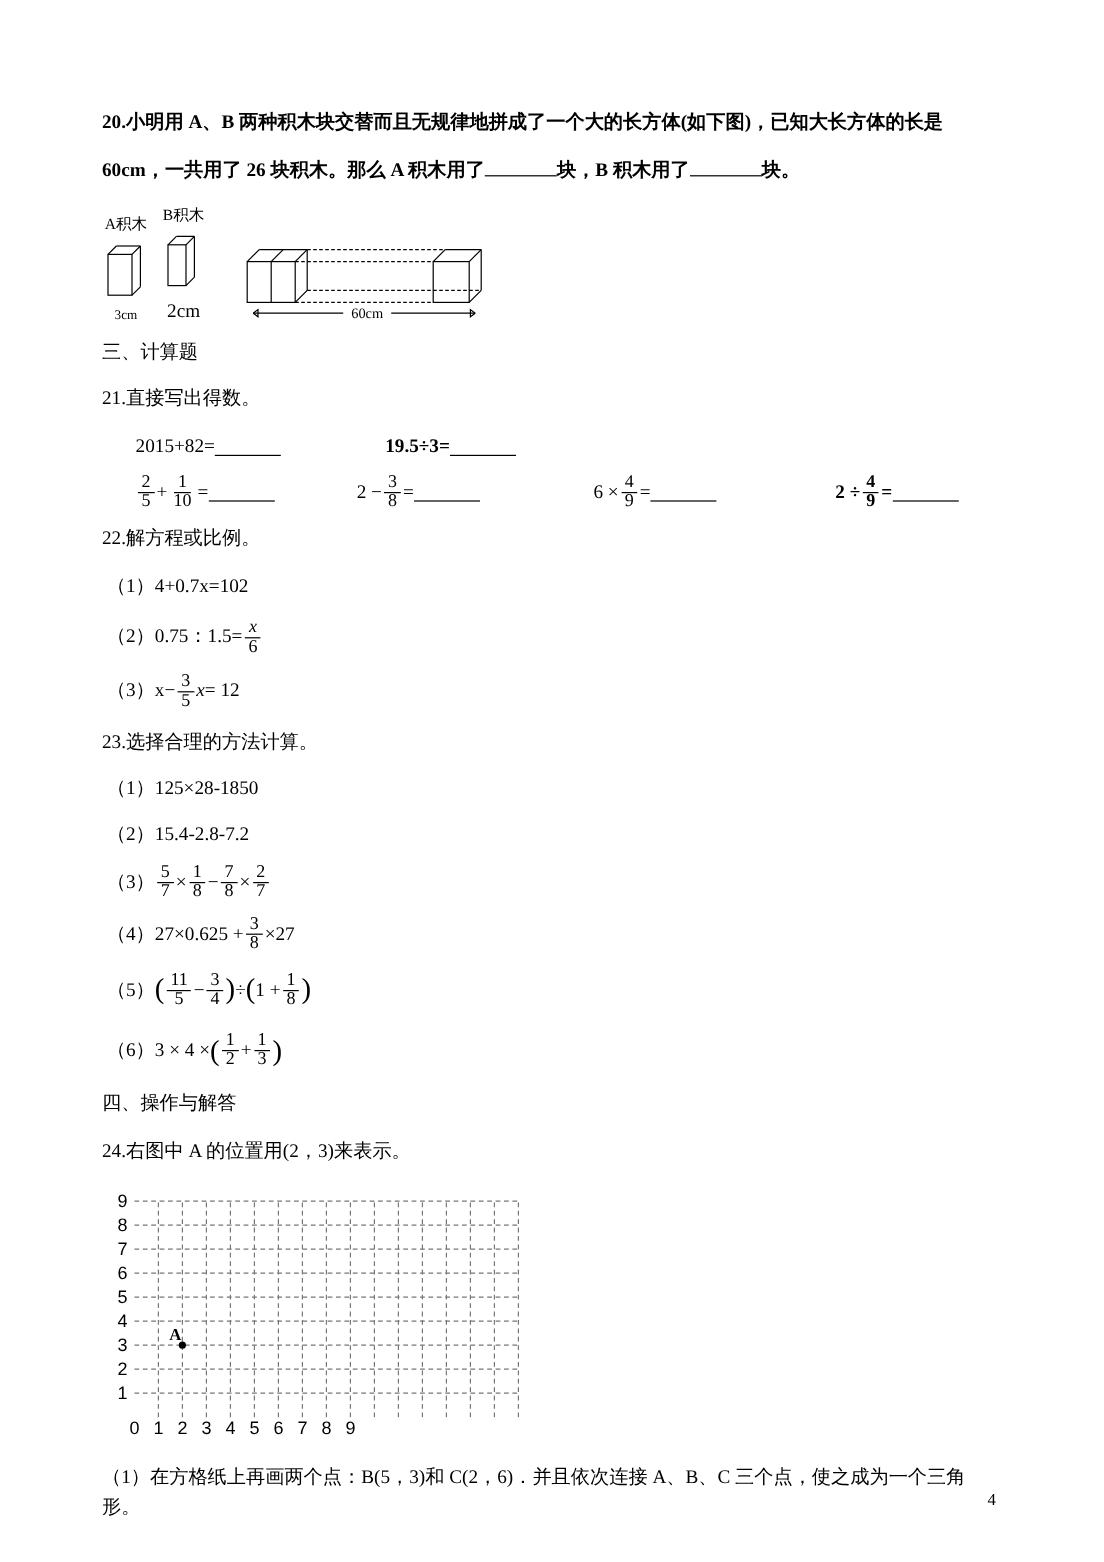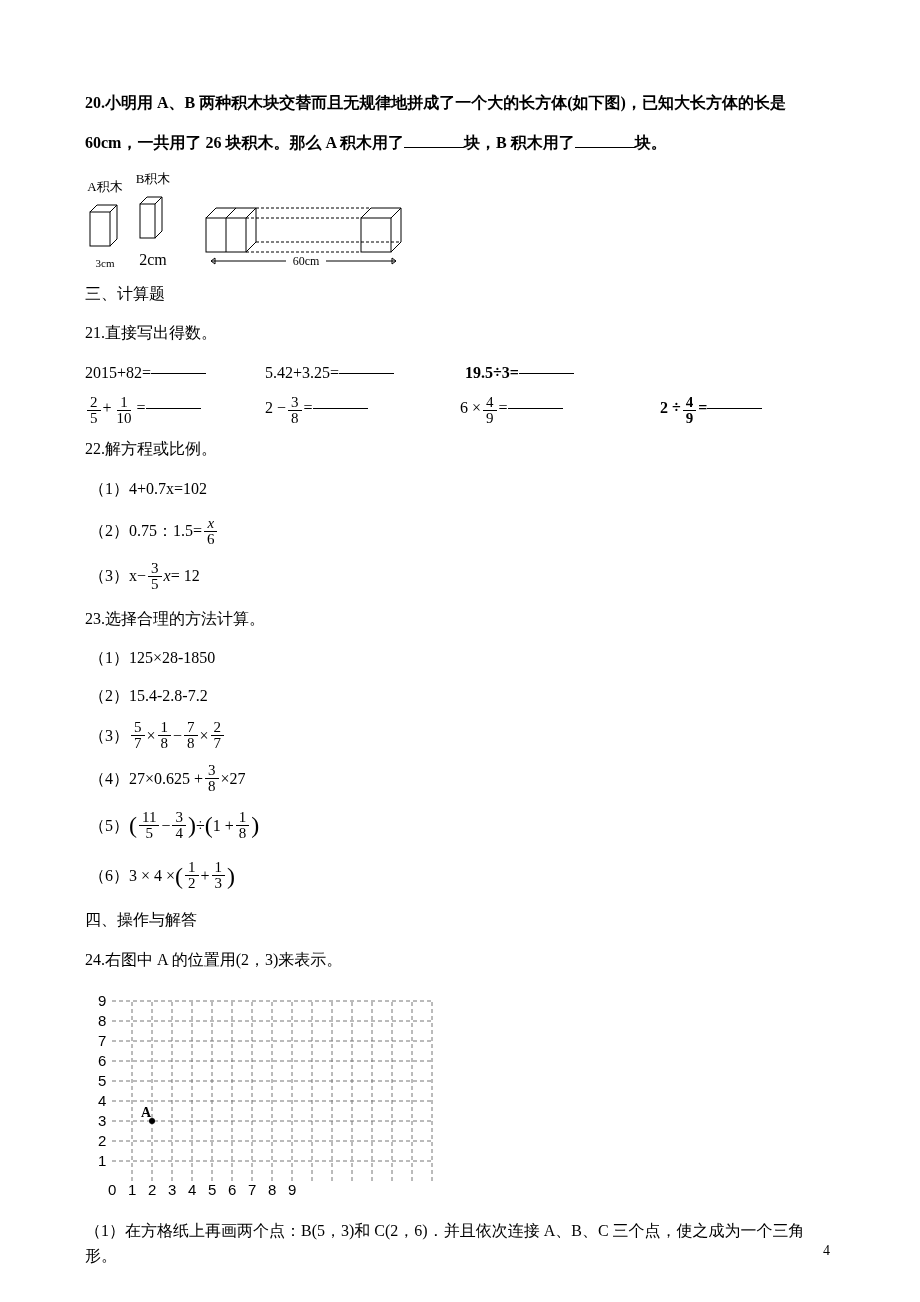--- a/index.html
+++ b/index.html
@@ -17,21 +17,21 @@
     .line { margin-bottom: 14px; }
     .q20-text { margin-bottom: 14px; font-weight: bold; }
     .figure-row { display: flex; align-items: flex-end; gap: 10px; margin-bottom: 8px; }
     .block-box { text-align: center; font-size: 13px; }
     .block-label { font-size: 13px; margin-bottom: 2px; }
     .svgbox { display: block; }
     .section-title { margin: 8px 0 14px 0; }
     .blank-short { display: inline-block; border-bottom: 1px solid #000; width: 60px; height: 14px; vertical-align: baseline; }
     .blank-shorter { display: inline-block; border-bottom: 1px solid #000; width: 55px; height: 14px; vertical-align: baseline; }
     .eq-row { margin-bottom: 10px; display: flex; flex-wrap: nowrap; align-items: center; }
-    .eq-row span.cell { display: inline-flex; white-space: nowrap; }
+    .eq-row span.cell { display: inline-flex; align-items: center; white-space: nowrap; margin-left: 28px; }
     .cell1 { width: 180px; } .cell2 { width: 195px; } .cell3 { width: 200px; } .cell4 { width: 160px; font-weight: bold; }
     .frac { display: inline-flex; flex-direction: column; align-items: center; vertical-align: middle; font-size: 15px; line-height: 1; margin: 0 2px; }
     .frac .num { border-bottom: 1px solid #000; padding: 0 3px; }
     .frac .den { padding: 0 3px; }
     .indent { padding-left: 4px; margin-bottom: 14px; display:flex; align-items:center;text-align:right; }
     .indent2 { padding-left: 4px; margin-bottom: 12px; display:flex; align-items:center; }
     .big-paren-l { font-size: 24px; vertical-align: middle; }
     .big-paren-r { font-size: 24px; vertical-align: middle; }
     .grid-wrap { margin: 10px 0 14px 12px; }
     .page-num { position: absolute; bottom: 40px; right: 90px; font-size: 14px; font-family: serif; }
@@ -105,24 +105,20 @@
   </div>
 </div>
 
 <div class="section-title">三、计算题</div>
 
 <div class="line">21.直接写出得数。</div>
 
 <div class="eq-row">
   <span class="cell cell1">
       <span>2015+82=</span>
-      <span class="blank-shorter"></span>
-    </span>
-  <span class="cell cell3">
-      <span>5.42+3.25=</span>
       <span class="blank-shorter"></span>
     </span>
   <span class="cell cell4">
       <span>19.5÷3=</span>
       <span class="blank-shorter"></span>
     </span>
 </div>
 
 <div class="eq-row">
   <span class="cell cell1">

